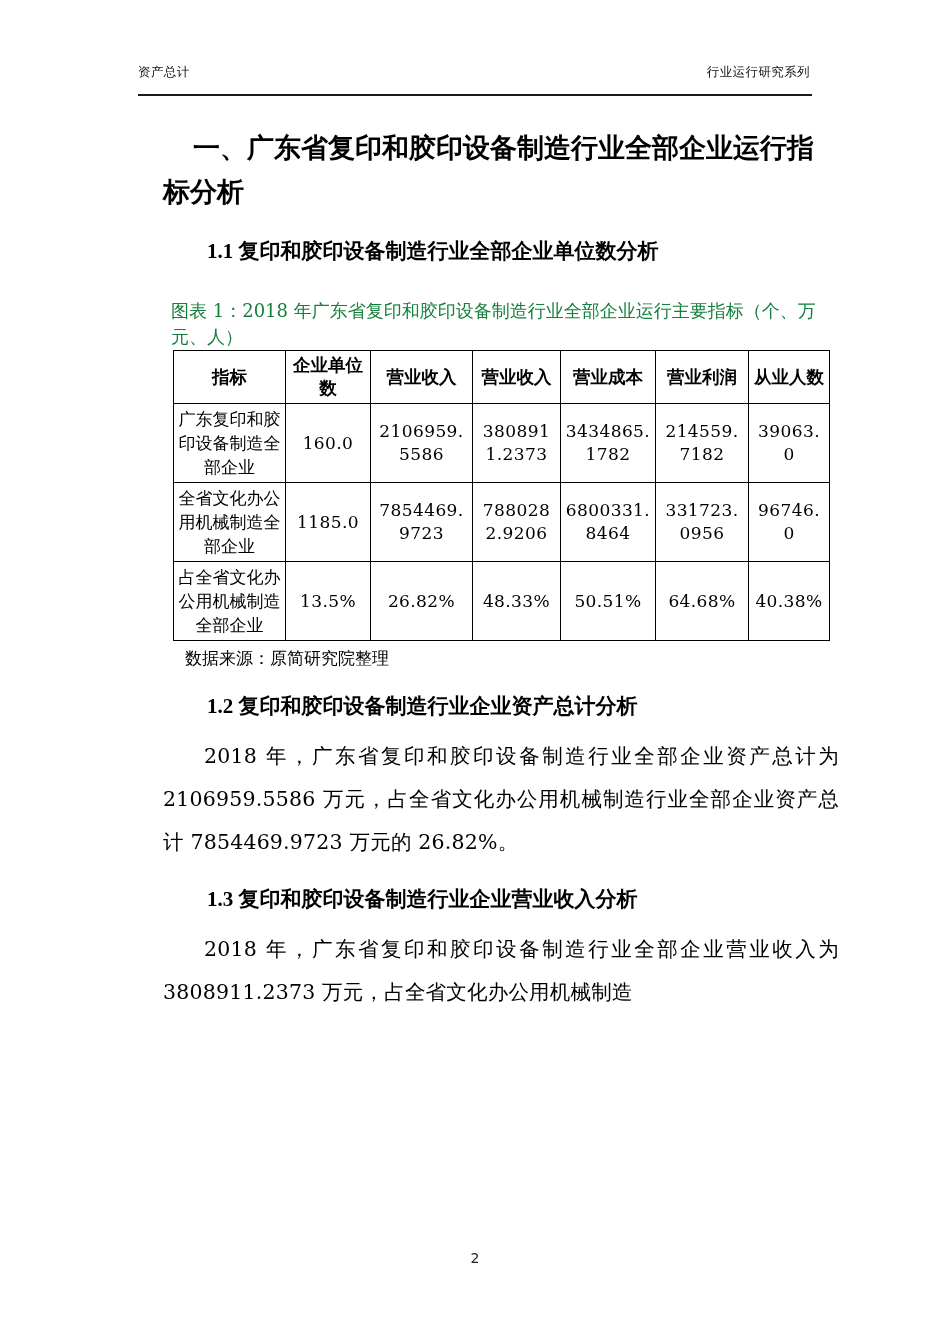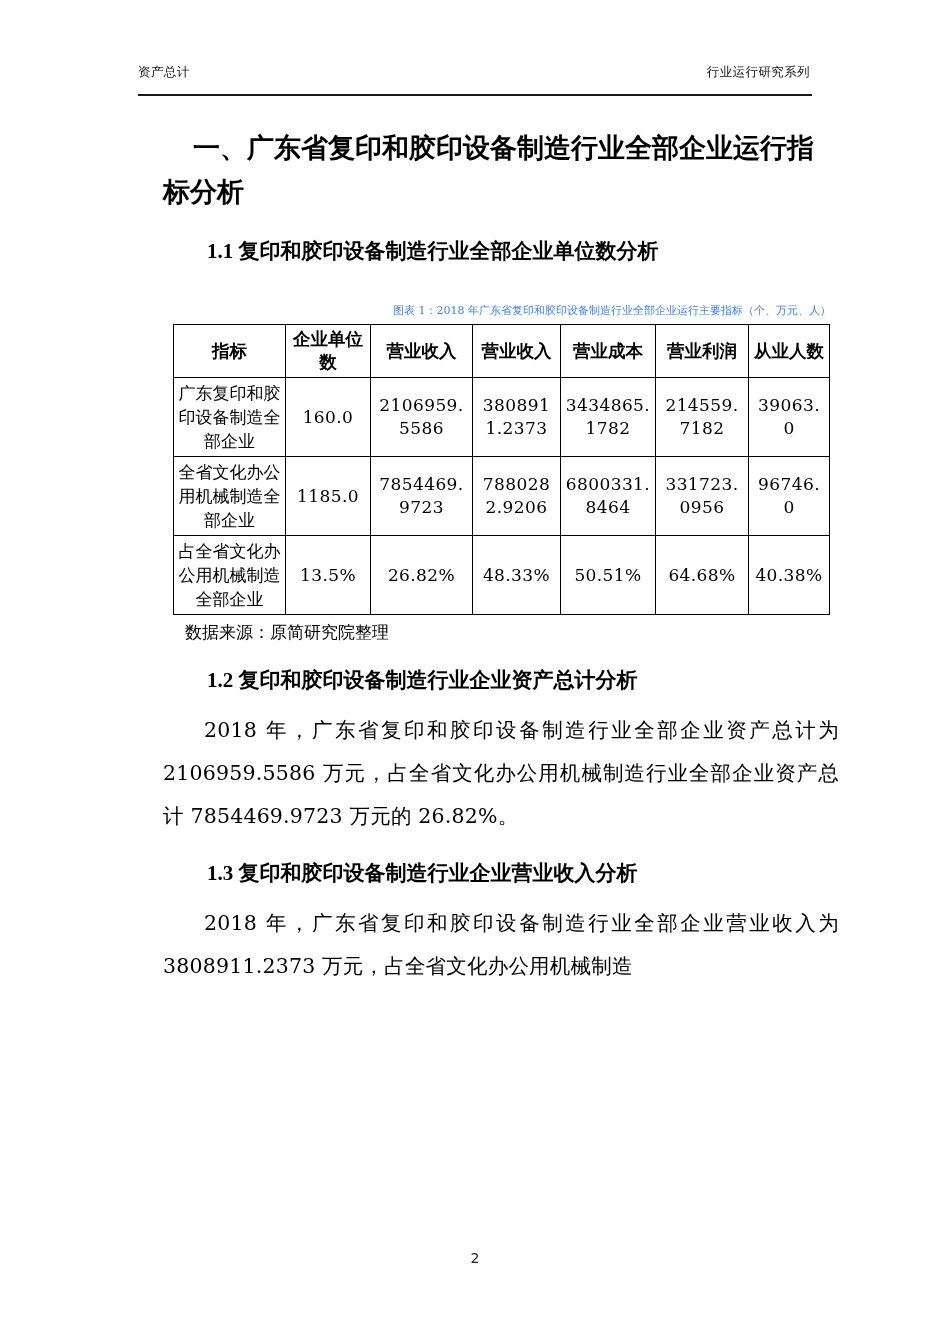--- a/index.html
+++ b/index.html
@@ -99,24 +99,24 @@
   .sp-h1-h2   { height: 22px; }
   .sp-h2-p    { height: 14px; }
   .sp-p-cap   { height: 18px; }
   .sp-src-h2  { height: 18px; }
   .sp-tbl-src { height: 4px; }
   .sp-p-h2    { height: 20px; }
 
   
   .table-caption {
     font-family: "DejaVu Serif", serif;
-    font-size: 11px;
+    font-size: 18px;
     line-height: 26px;
-    text-align: right;
-    color: #3b82f6;
+    text-align: left;
+    color: #15803d;
     padding: 0 8px;
   }
 
   
   .table-wrap {
     width: 656px;
     margin-left: 10px;
   }
   table.data-table {
     border-collapse: collapse;

